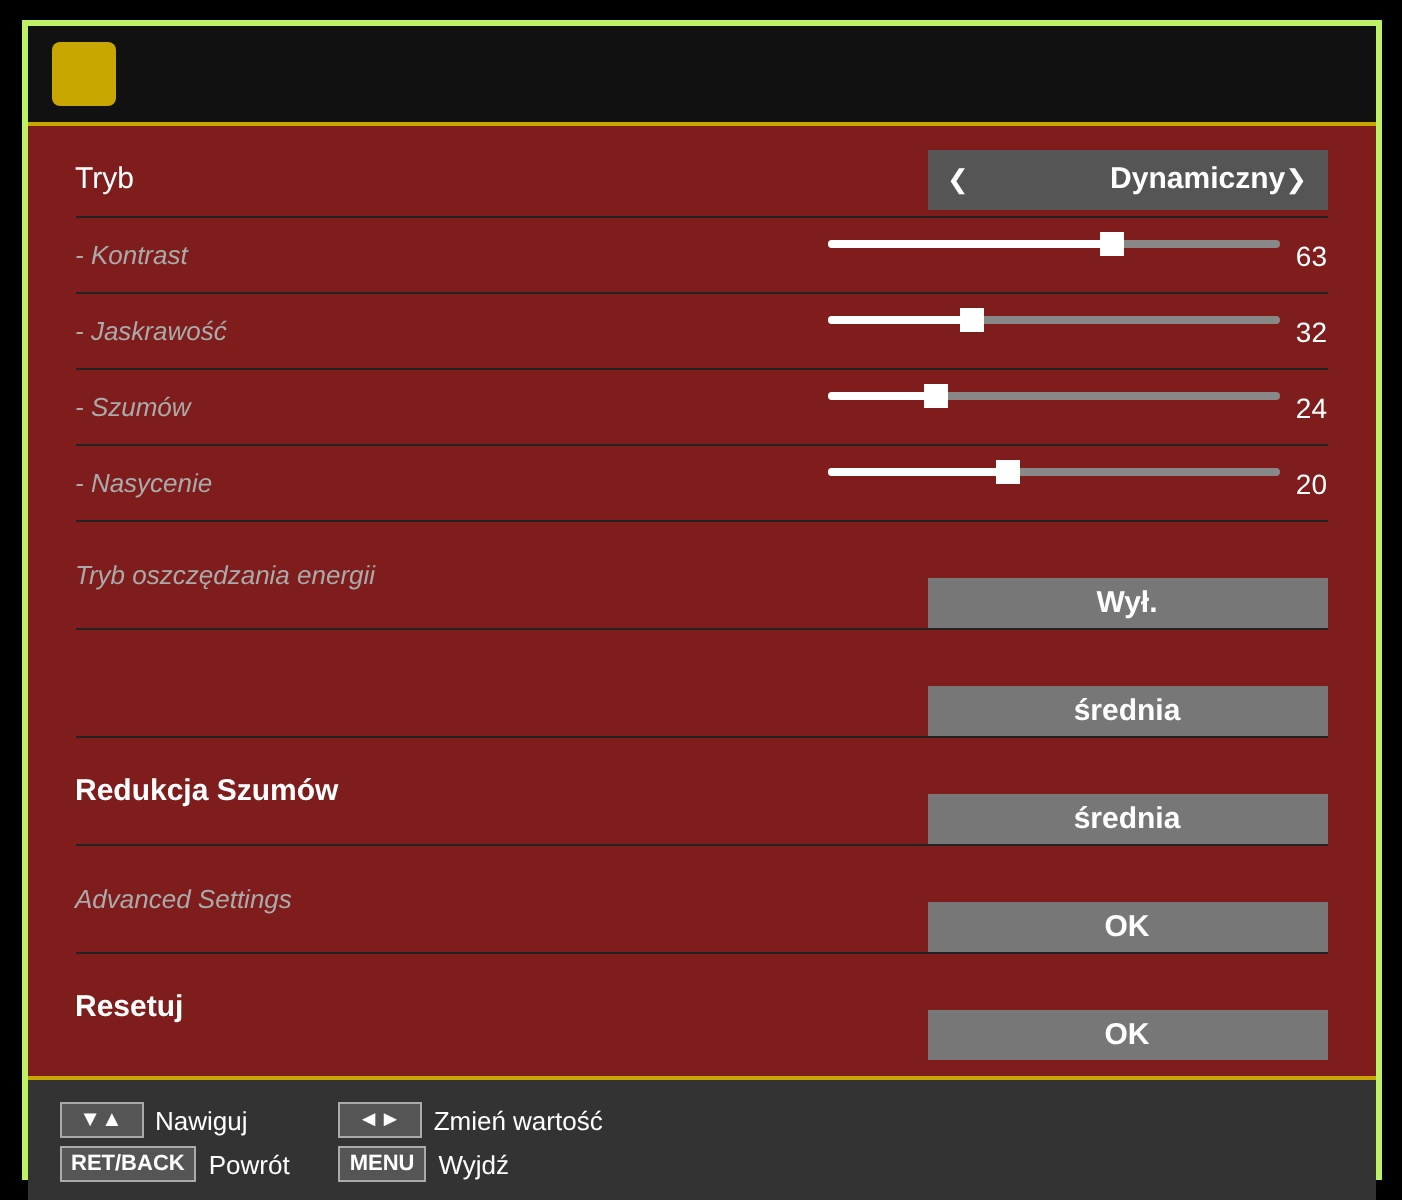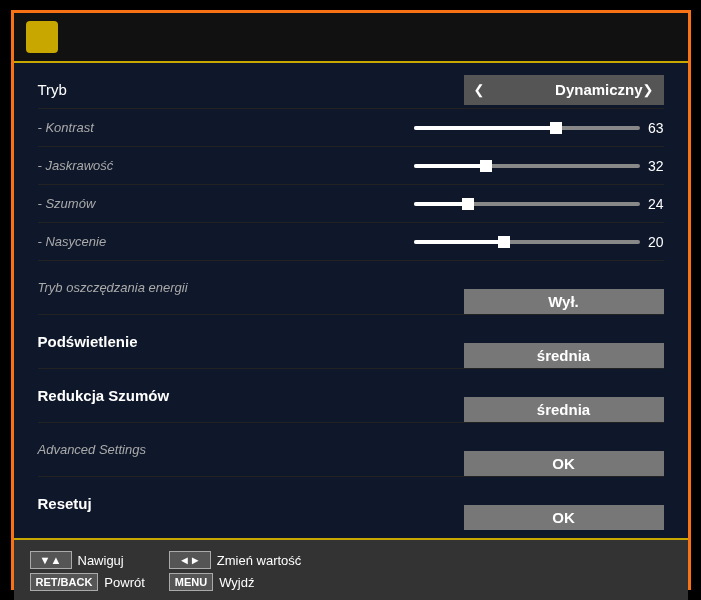--- a/index.html
+++ b/index.html
@@ -8,22 +8,22 @@
       height: 600px;
       background: #000;
       display: flex;
       align-items: center;
       justify-content: center;
       font-family: Arial, sans-serif;
     }
     .outer-frame {
       width: 680px;
       height: 580px;
-      border: 3px solid #f97316;
-      background: #0f172a;
+      border: 3px solid #bef264;
+      background: #7f1d1d;
       display: flex;
       flex-direction: column;
     }
     .title-bar {
       display: flex;
       align-items: center;
       border-bottom: 2px solid #c8a800;
       padding: 8px 12px;
       background: #111;
       gap: 10px;
@@ -97,21 +97,20 @@
     }
     .selector-value {
       color: #fff;
       font-size: 15px;
       font-weight: bold;
       flex: 1;
       text-align: right;
     }
     .slider-container {
       display: flex;
-      align-items: center;
       gap: 0;
       min-width: 250px;
     }
     .slider-track {
       flex: 1;
       height: 4px;
       background: #888;
       position: relative;
       border-radius: 2px;
     }
@@ -254,21 +253,20 @@
           </div>
         </div>
       </div>
       <div class="row">
         <div class="row-label dim">Tryb oszczędzania energii</div>
         <div class="row-control">
           <div class="btn-control">Wył.</div>
         </div>
       </div>
       <div class="row">
-        <div class="row-label bold">Podświetlenie</div>
         <div class="row-control">
           <div class="btn-control">średnia</div>
         </div>
       </div>
       <div class="row">
         <div class="row-label bold">Redukcja Szumów</div>
         <div class="row-control">
           <div class="btn-control">średnia</div>
         </div>
       </div>

